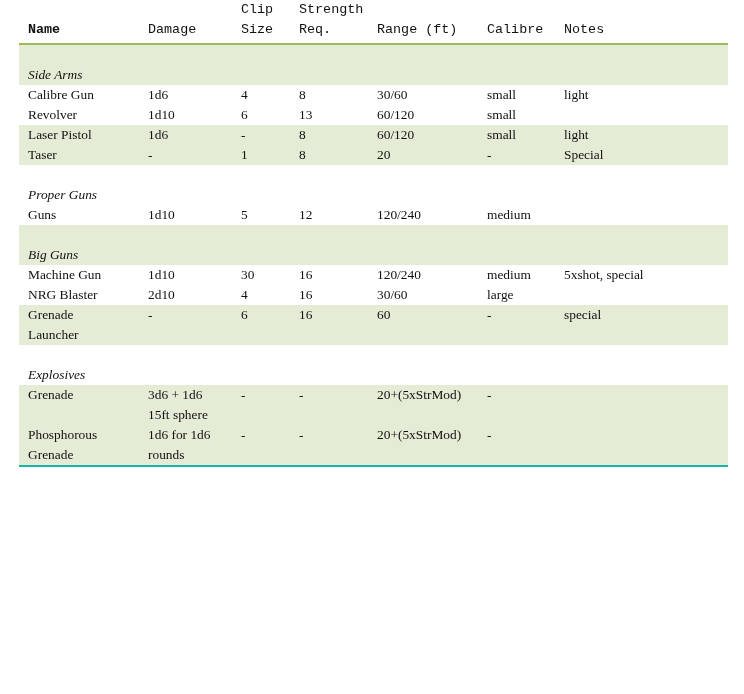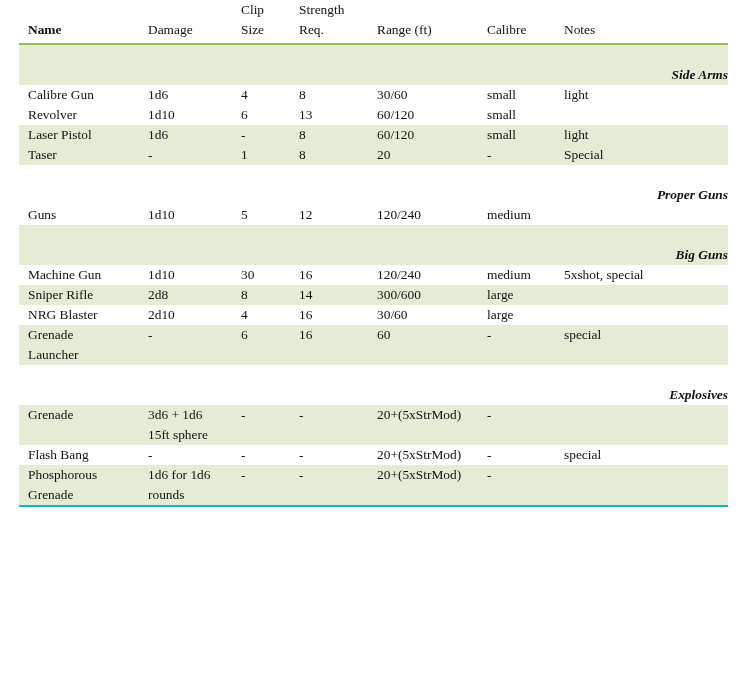--- a/index.html
+++ b/index.html
@@ -4,24 +4,24 @@
   <style>
     html, body { margin: 0; padding: 0; background: #ffffff; }
     body { width: 744px; height: 694px; position: relative; overflow: hidden;
            font-family: "DejaVu Serif", "Liberation Serif", serif; color: #111; }
     .wrap { position: absolute; left: 19px; top: 0; width: 709px; }
     table { border-collapse: collapse; width: 709px; table-layout: fixed;
             font-family: "Liberation Serif", "DejaVu Serif", serif; font-size: 13.4px; }
     td, th { padding: 0 0 0 9px; vertical-align: middle; text-align: left; line-height: 20px; }
     th { font-weight: normal; vertical-align: bottom; padding-bottom: 3px; line-height: 20px; }
     thead tr { height: 44px; }
-    thead th { border-bottom: 2px solid #9bbb59; }
+    thead th { border-bottom: 2px solid #9bbb59; font-family: Liberation Mono, monospace; }
     th.name-h { font-weight: bold; }
     tr.alt td { background: #e4ecd6; }
-    tr.section td { font-weight: bold; font-style: italic; vertical-align: bottom; text-align: right; }
+    tr.section td { font-weight: normal; font-style: italic; vertical-align: bottom; }
     tr.section-spacer td { height: 20px; }
     tbody tr:last-child td { border-bottom: 2px solid #14b8a6; }
     .stack span { display: block; }
     col.c1 { width: 120px; } col.c2 { width: 93px; } col.c3 { width: 58px; }
     col.c4 { width: 78px; } col.c5 { width: 110px; } col.c6 { width: 77px; } col.c7 { width: 173px; }
   </style>
 </head>
 <body>
 
 <div class="wrap">
@@ -121,29 +121,20 @@
         </tr>
     <tr>
       <td>Machine Gun</td>
           <td>1d10</td>
           <td>30</td>
           <td>16</td>
           <td>120/240</td>
           <td>medium</td>
           <td>5xshot, special</td>
     </tr>
-    <tr class="alt">
-      <td>Sniper Rifle</td>
-          <td>2d8</td>
-          <td>8</td>
-          <td>14</td>
-          <td>300/600</td>
-          <td>large</td>
-          <td></td>
-    </tr>
     <tr>
       <td>NRG Blaster</td>
           <td>2d10</td>
           <td>4</td>
           <td>16</td>
           <td>30/60</td>
           <td>large</td>
           <td></td>
     </tr>
     <tr class="alt">
@@ -170,29 +161,20 @@
       <td class="stack" style="vertical-align:top">
             <span>3d6 + 1d6</span>
             <span>15ft sphere</span>
           </td>
       <td style="vertical-align:top">-</td>
           <td style="vertical-align:top">-</td>
           <td style="vertical-align:top">20+(5xStrMod)</td>
           <td style="vertical-align:top">-</td>
           <td style="vertical-align:top"></td>
     </tr>
-    <tr>
-      <td>Flash Bang</td>
-          <td>-</td>
-          <td>-</td>
-          <td>-</td>
-          <td>20+(5xStrMod)</td>
-          <td>-</td>
-          <td>special</td>
-    </tr>
     <tr class="alt">
       <td class="stack" style="vertical-align:top">
             <span>Phosphorous</span>
             <span>Grenade</span>
           </td>
       <td class="stack" style="vertical-align:top">
             <span>1d6 for 1d6</span>
             <span>rounds</span>
           </td>
       <td style="vertical-align:top">-</td>

